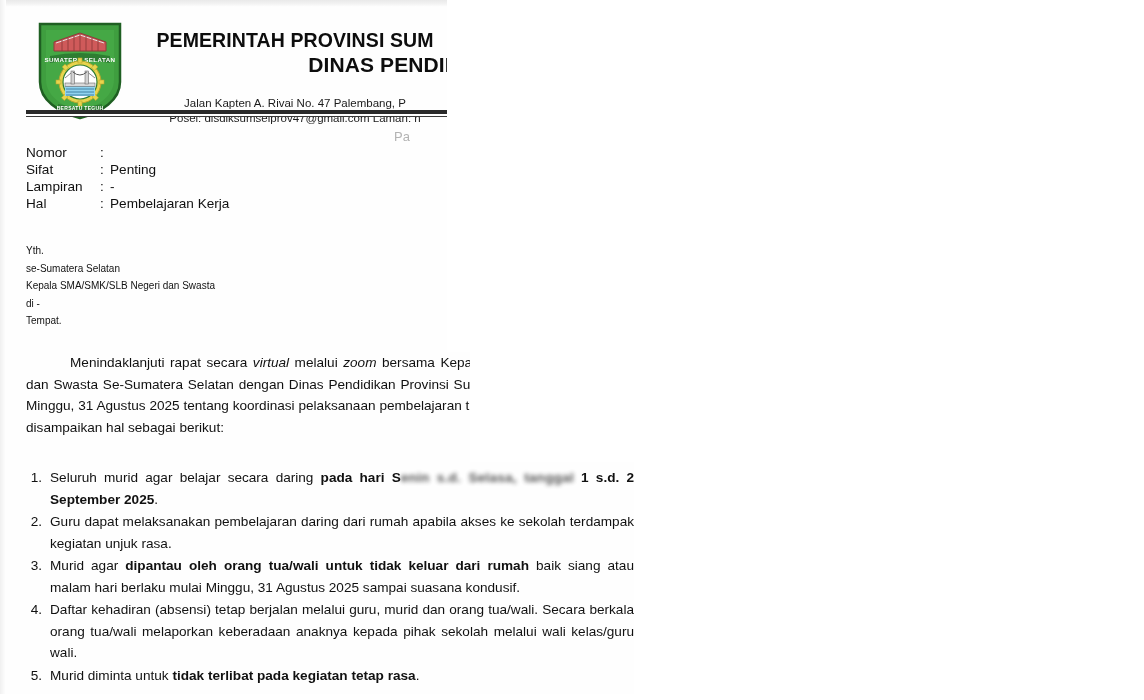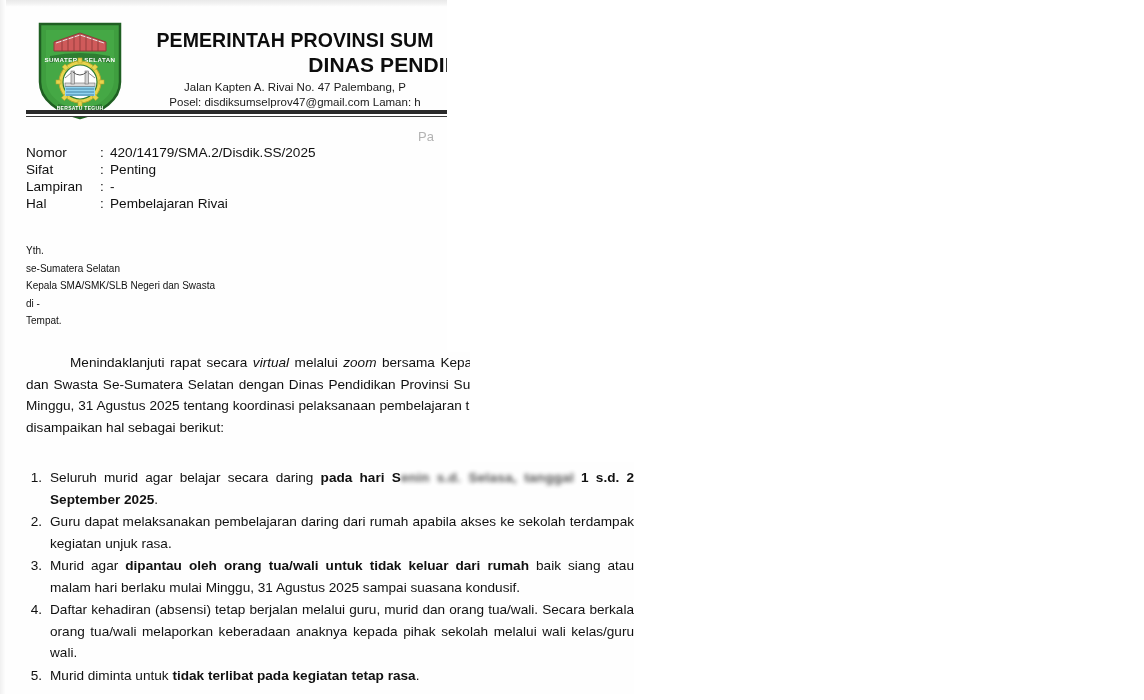--- a/index.html
+++ b/index.html
@@ -35,33 +35,33 @@
   }
   .lh-l1{
     font-size:19.5px;font-weight:bold;letter-spacing:.1px;
     line-height:1.12;white-space:nowrap;color:#0d0d0d;text-align:center;
   }
   .lh-l2{
     font-size:21px;font-weight:bold;letter-spacing:.1px;
     line-height:1.12;white-space:nowrap;color:#0d0d0d;margin-top:1px;text-align:right;
   }
   .lh-l3{
-    font-size:11.5px;line-height:1.25;white-space:nowrap;margin-top:4px;color:#1a1a1a;
+    font-size:11.5px;line-height:1.25;white-space:nowrap;margin-top:20px;color:#1a1a1a;
   }
   .lh-l4{
     font-size:11.5px;line-height:1.25;white-space:nowrap;color:#1a1a1a;
   }
   .rule-wrap{position:absolute;left:26px;top:110px;width:430px;}
   .rule-thick{height:4px;background:#2a2a2a;}
   .rule-gap{height:1.5px;background:#ffffff;}
   .rule-thin{height:1.5px;background:#3a3a3a;}
 
   
   .date-fragment{
-    position:absolute;left:418px;top:129px;
+    position:absolute;left:394px;top:129px;
     font-size:13px;color:#9a9a9a;
     filter:blur(.6px);opacity:.75;white-space:nowrap;
   }
 
   
   .refblock{position:absolute;left:26px;top:144px;width:420px;}
   .ref-row{display:flex;font-size:13.6px;line-height:17px;color:#111;}
   .ref-label{width:74px;flex:0 0 74px;}
   .ref-colon{width:10px;flex:0 0 10px;}
   .ref-value{white-space:nowrap;}
@@ -227,36 +227,35 @@
     <div class="rule-gap"></div>
     <div class="rule-thin"></div>
   </div>
 
   <div class="date-fragment">Pa</div>
 
   <div class="refblock">
     <div class="ref-row">
       <span class="ref-label">Nomor</span>
       <span class="ref-colon">:</span>
-      <span class="ref-value">420/14179/SMA.2/Disdik.SS/2025</span>
     </div>
     <div class="ref-row">
       <span class="ref-label">Sifat</span>
       <span class="ref-colon">:</span>
       <span class="ref-value">Penting</span>
     </div>
     <div class="ref-row">
       <span class="ref-label">Lampiran</span>
       <span class="ref-colon">:</span>
       <span class="ref-value">-</span>
     </div>
     <div class="ref-row">
       <span class="ref-label">Hal</span>
       <span class="ref-colon">:</span>
-      <span class="ref-value">Pembelajaran Rivai</span>
+      <span class="ref-value">Pembelajaran Kerja</span>
     </div>
   </div>
 
   <div class="addressee">
     <div>Yth.</div>
     <div>se-Sumatera Selatan</div>
     <div>Kepala SMA/SMK/SLB Negeri dan Swasta</div>
     <div>di -</div>
     <div>Tempat.</div>
   </div>

